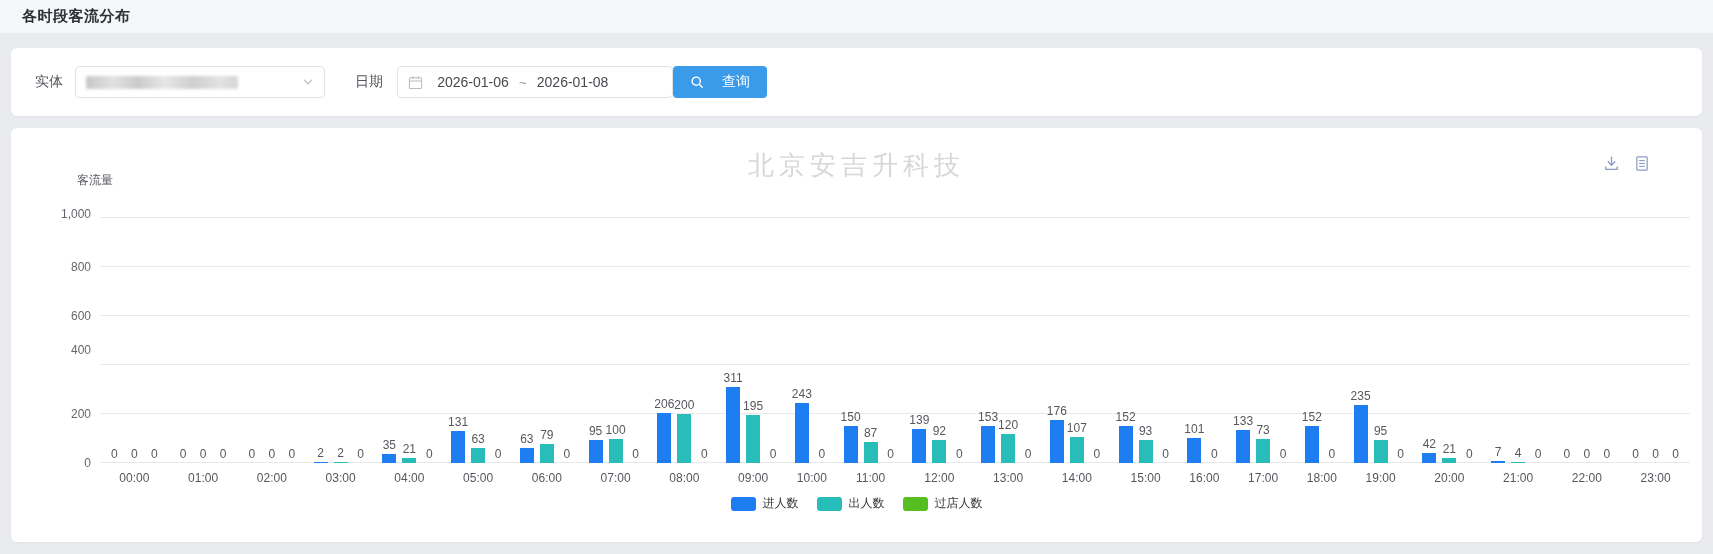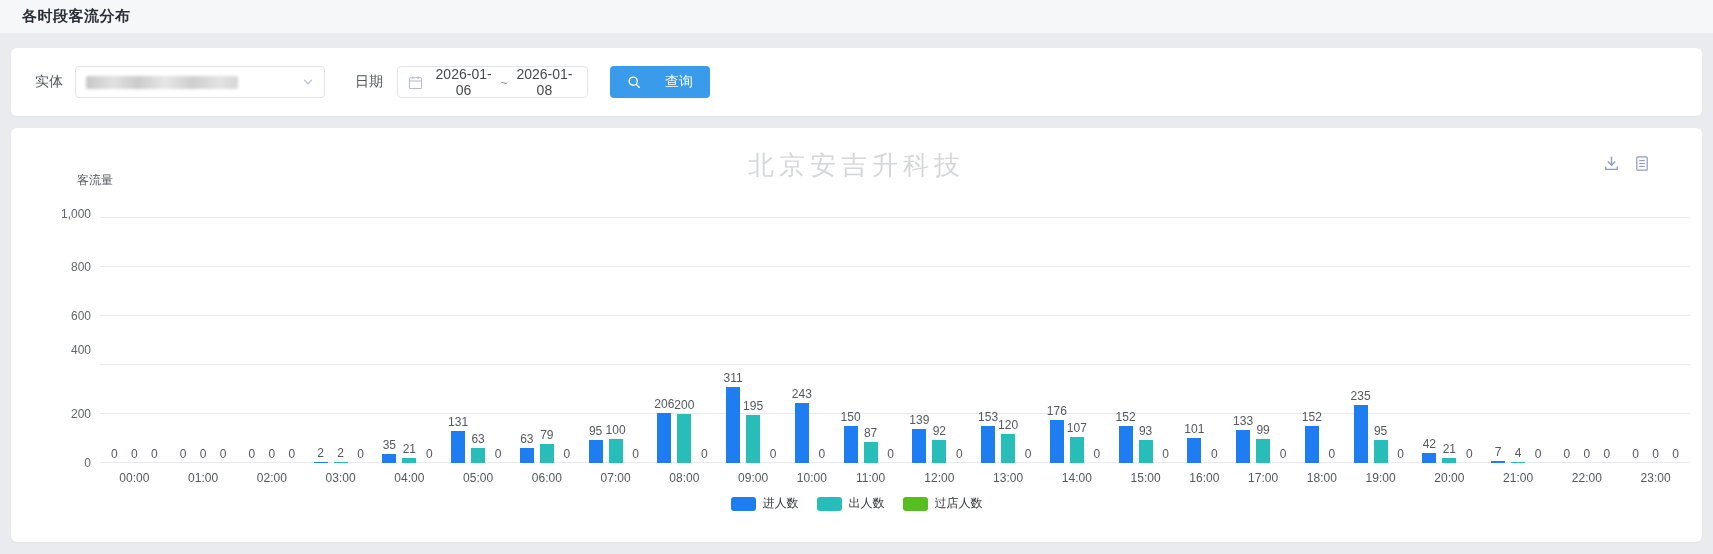--- a/index.html
+++ b/index.html
@@ -32,31 +32,31 @@
     display:flex; align-items:center; padding:0 10px; cursor:pointer;
   }
   .redacted-value {
     width:152px; height:13px; border-radius:2px; opacity:.85;
     background:linear-gradient(90deg,#bdbdbd 0%,#dcdcdc 18%,#c2c2c2 34%,#e3e3e3 52%,#c6c6c6 70%,#dedede 88%,#cfcfcf 100%);
     filter:blur(1.6px);
   }
   .select-box .chev { margin-left:auto; display:flex; }
   .date-label { margin-left:30px;font-family:Liberation Serif, serif; }
   .date-box {
-    margin-left:14px; width:191px; height:32px;
+    margin-left:14px; width:276px; height:32px;
     border:1px solid #e0e3e9; border-radius:4px; background:#fff;
     display:flex; align-items:center; padding:0 10px; cursor:pointer;
   }
   .date-box .cal { display:flex; margin-right:8px; }
   .date-val { font-size:14px; color:#46494e; width:84px; text-align:center; }
   .date-sep { font-size:13px; color:#8c9096; margin:0 4px; }
   .query-btn {
-    margin-left:22px; height:32px; padding:0 17px;
+    height:32px; padding:0 17px;
     background:#3b9beb; border:none; border-radius:4px; cursor:pointer;
-    display:flex; align-items:center; gap:24px;
+    display:flex; align-items:center; gap:18px;
   }
   .query-btn span { color:#fff; font-size:14px; }
 
   
   .y-name { position:absolute; left:66px; top:44px; font-size:12px; color:#54575c; }
   .toolbox { position:absolute; right:52px; top:27px; display:flex; gap:14px; }
   .toolbox .tool { cursor:pointer; display:flex; }
   .watermark {
     position:absolute; left:50%; top:20px; transform:translateX(-50%);
     font-size:26px; color:#d6d7d9; letter-spacing:5px; white-space:nowrap; user-select:none;
@@ -419,21 +419,21 @@
           <div class="bar" style="height: 0px; background: rgb(86, 190, 30);"></div>
         </div>
         <div class="xtick">16:00</div>
       </div>
       <div class="bar-group">
         <div class="bar-slot">
           <div class="bar-label">133</div>
           <div class="bar" style="height: 32.585px; background: rgb(30, 125, 240);"></div>
         </div>
         <div class="bar-slot">
-          <div class="bar-label">99</div>
+          <div class="bar-label">73</div>
           <div class="bar" style="height: 24.255px; background: rgb(41, 189, 185);"></div>
         </div>
         <div class="bar-slot">
           <div class="bar-label">0</div>
           <div class="bar" style="height: 0px; background: rgb(86, 190, 30);"></div>
         </div>
         <div class="xtick">17:00</div>
       </div>
       <div class="bar-group">
         <div class="bar-slot">

